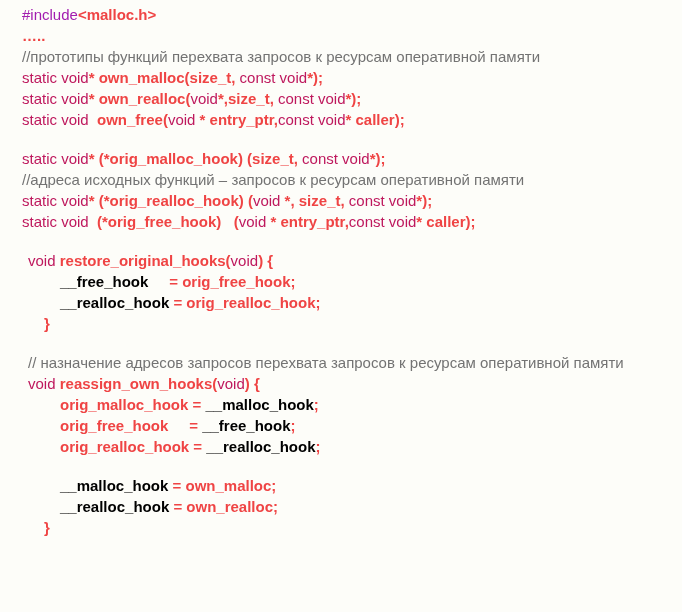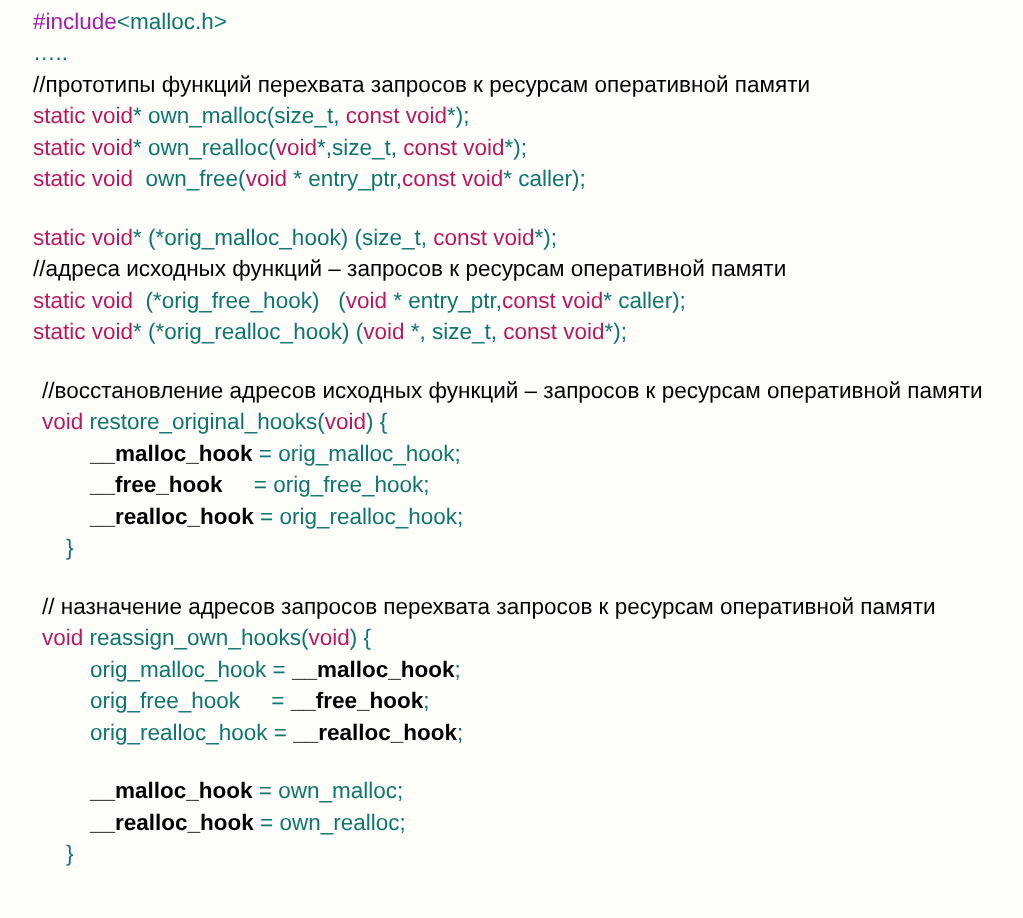--- a/index.html
+++ b/index.html
@@ -17,22 +17,22 @@
     padding: 4px 0 0 22px;
     box-sizing: border-box;
     color: #000;
     position: relative;
   }
   .code-line {
     white-space: pre;
   }
   .kw   { color: #be185d; }   
   .pre  { color: #a21caf; }   
-  .cmt  { color: #000000; }   
-  .txt  { color: #0f766e;    }
+  .cmt  { color: #737373; }   
+  .txt  { color: #ef4444; font-weight: bold;    }
   .bold { font-weight: bold; }
   .ind1 { padding-left: 6px; }
   .ind2 { padding-left: 22px; }
   .ind3 { padding-left: 38px; }
   .blank { height: 18px; }
 </style>
 </head>
 <body>
 
 <div class="page">
@@ -41,28 +41,26 @@
   <div class="code-line txt">…..</div>
   <div class="code-line cmt">//прототипы функций перехвата запросов к ресурсам оперативной памяти</div>
   <div class="code-line"><span class="kw">static void</span><span class="txt">* own_malloc(size_t, </span><span class="kw">const void</span><span class="txt">*);</span></div>
   <div class="code-line"><span class="kw">static void</span><span class="txt">* own_realloc(</span><span class="kw">void</span><span class="txt">*,size_t, </span><span class="kw">const void</span><span class="txt">*);</span></div>
   <div class="code-line"><span class="kw">static void</span><span class="txt">  own_free(</span><span class="kw">void</span><span class="txt"> * entry_ptr,</span><span class="kw">const void</span><span class="txt">* caller);</span></div>
 
   <div class="blank"></div>
 
   <div class="code-line"><span class="kw">static void</span><span class="txt">* (*orig_malloc_hook) (size_t, </span><span class="kw">const void</span><span class="txt">*);</span></div>
   <div class="code-line cmt">//адреса исходных функций – запросов к ресурсам оперативной памяти</div>
+  <div class="code-line"><span class="kw">static void</span><span class="txt">* (*orig_realloc_hook) (</span><span class="kw">void</span><span class="txt"> *, size_t, </span><span class="kw">const void</span><span class="txt">*);</span></div>
   <div class="code-line"><span class="kw">static void</span><span class="txt">  (*orig_free_hook)   (</span><span class="kw">void</span><span class="txt"> * entry_ptr,</span><span class="kw">const void</span><span class="txt">* caller);</span></div>
-  <div class="code-line"><span class="kw">static void</span><span class="txt">* (*orig_realloc_hook) (</span><span class="kw">void</span><span class="txt"> *, size_t, </span><span class="kw">const void</span><span class="txt">*);</span></div>
 
   <div class="blank"></div>
 
-  <div class="code-line cmt ind1">//восстановление адресов исходных функций – запросов к ресурсам оперативной памяти</div>
   <div class="code-line ind1"><span class="kw">void</span><span class="txt"> restore_original_hooks(</span><span class="kw">void</span><span class="txt">) {</span></div>
-  <div class="code-line ind3"><span class="bold">__malloc_hook</span><span class="txt"> = orig_malloc_hook;</span></div>
   <div class="code-line ind3"><span class="bold">__free_hook</span><span class="txt">     = orig_free_hook;</span></div>
   <div class="code-line ind3"><span class="bold">__realloc_hook</span><span class="txt"> = orig_realloc_hook;</span></div>
   <div class="code-line ind2 txt">}</div>
 
   <div class="blank"></div>
 
   <div class="code-line cmt ind1">// назначение адресов запросов перехвата запросов к ресурсам оперативной памяти</div>
   <div class="code-line ind1"><span class="kw">void</span><span class="txt"> reassign_own_hooks(</span><span class="kw">void</span><span class="txt">) {</span></div>
   <div class="code-line ind3"><span class="txt">orig_malloc_hook = </span><span class="bold">__malloc_hook</span><span class="txt">;</span></div>
   <div class="code-line ind3"><span class="txt">orig_free_hook     = </span><span class="bold">__free_hook</span><span class="txt">;</span></div>

